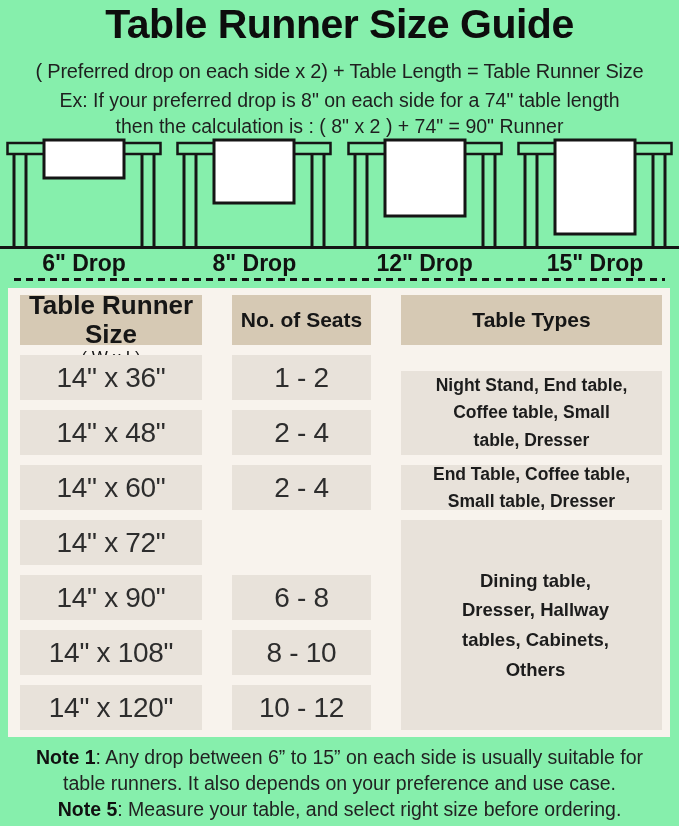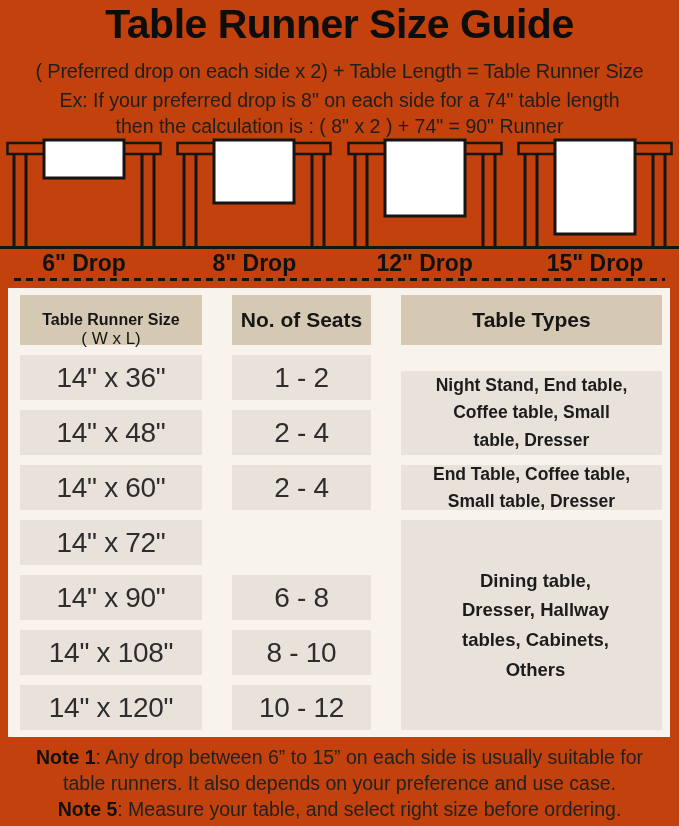--- a/index.html
+++ b/index.html
@@ -1,18 +1,18 @@
 <!DOCTYPE html>
 <html style="--header-cell-bg: #d6c9b4; --data-cell-bg: #e8e2da; --panel-bg: #f8f3ed; --text-dark: #1b1b1b;"><head>
 <meta charset="utf-8">
 <style>
   html,body{margin:0;padding:0;background:#ffffff;}
   #stage{
     position:relative;width:679px;height:826px;overflow:hidden;
-    background:#c2410c;color:var(--text-dark,#1b1b1b);
+    background:#86efac;color:var(--text-dark,#1b1b1b);
     font-family:"Liberation Sans","DejaVu Sans",sans-serif;
   }
   
   .title{
     position:absolute;top:1px;left:0;width:100%;text-align:center;
     font-size:41px;font-weight:800;letter-spacing:-0.5px;color:#0d0d0d;
   }
   .formula{
     position:absolute;top:60px;left:0;width:100%;text-align:center;
     font-size:20px;color:#1f1f1f;letter-spacing:-0.2px;
@@ -53,21 +53,21 @@
     display:grid;
     grid-template-columns:182px 139px 261px;
     grid-template-rows:50px repeat(7,45px);
     column-gap:30px;row-gap:10px;
   }
   .hcell{
     background:var(--header-cell-bg,#d6c9b4);
     display:flex;flex-direction:column;align-items:center;justify-content:center;
     color:#161616;text-align:center;
   }
-  .hcell .h-main{font-size:16px;font-weight:700;line-height:1.1;margin-top:20px;}
+  .hcell .h-main{font-size:26px;font-weight:700;line-height:1.1;margin-top:20px;}
   .hcell .h-sub{font-size:17px;font-weight:400;line-height:1.2;}
   .hcell.single{font-size:21px;font-weight:700;}
   .dcell{
     background:var(--data-cell-bg,#e8e2da);
     display:flex;align-items:center;justify-content:center;
     font-size:28px;font-weight:400;color:#2d2d2d;letter-spacing:-0.3px;
   }
   .tcell{
     background:var(--data-cell-bg,#e8e2da);
     display:flex;align-items:center;justify-content:center;text-align:center;

